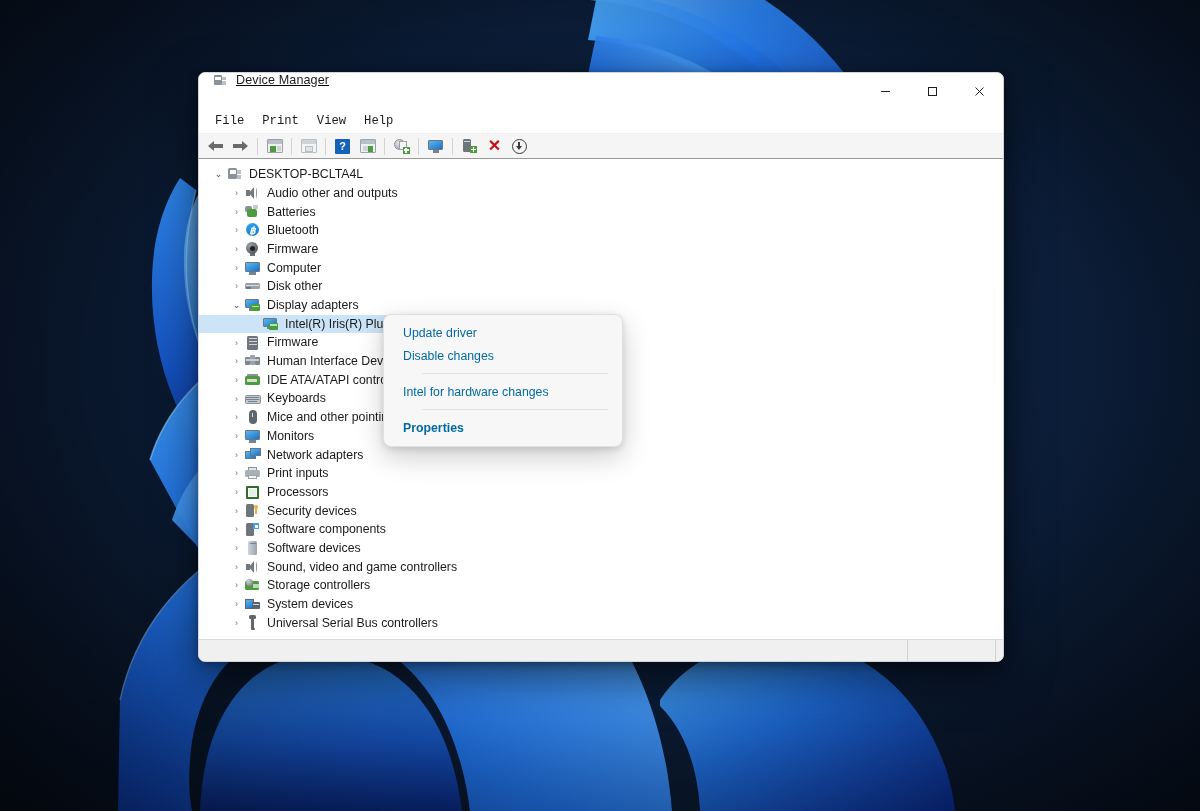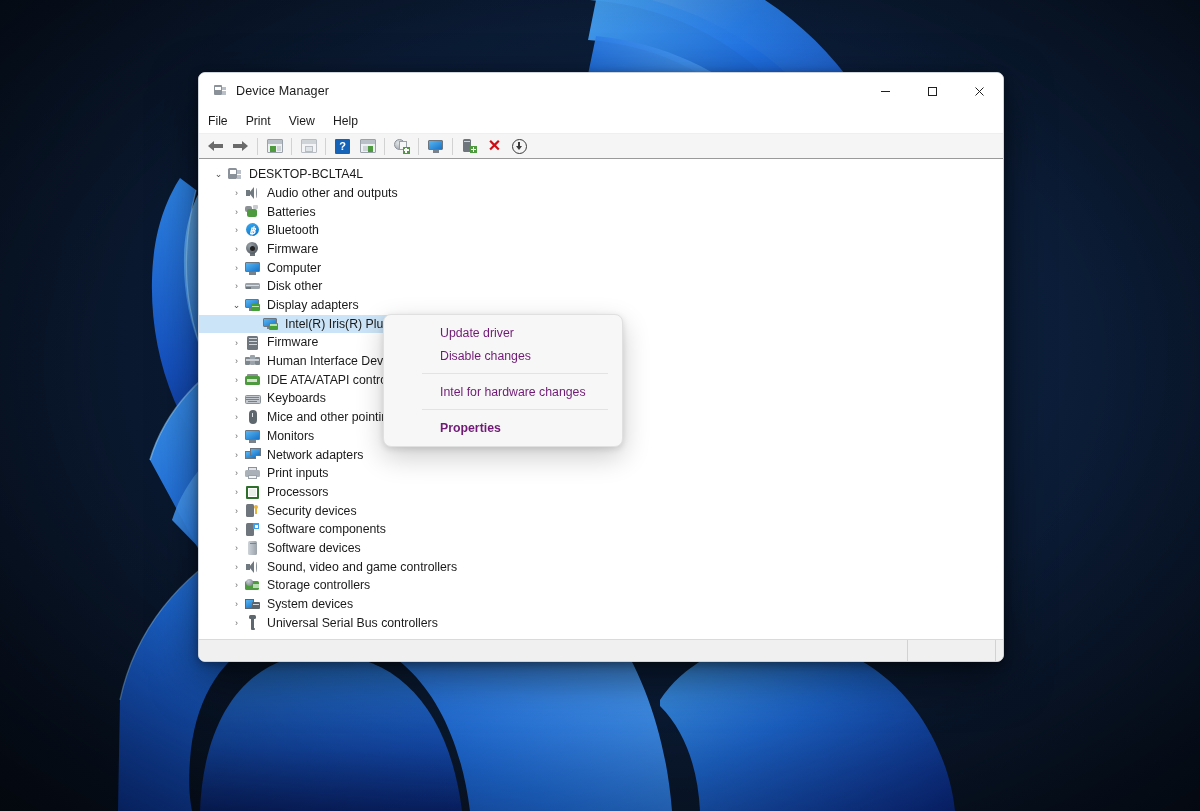--- a/index.html
+++ b/index.html
@@ -27,44 +27,47 @@
     width: 806px; height: 590px;
     background: #ffffff;
     border-radius: 7px;
     box-shadow: 0 16px 46px rgba(0,0,0,.55), 0 2px 10px rgba(0,0,0,.35);
     overflow: hidden;
     display: flex; flex-direction: column;
     border: 1px solid #cfd4da;
   }
   .titlebar {
     height: 36px; flex: 0 0 36px;
-    display: flex; align-items: center;
+    display: flex; 
     background: #ffffff;
     position: relative;
+    text-decoration: underline;
   }
   .title-icon {
     width: 16px; height: 16px; margin-left: 12px; margin-right: 9px;
     position: relative; flex: 0 0 16px;
   }
   .title-text {
     font-size: 12.6px; color: #1b1b1b; letter-spacing: .1px;
   }
   .wincontrols {
     position: absolute; right: 0; top: 0; height: 36px; display: flex;
   }
   .wc {
     width: 47px; height: 36px; display: flex; align-items: center; justify-content: center;
     font-size: 12px; color: #202020; cursor: default;
   }
 
   .menubar {
     height: 25px; flex: 0 0 25px;
     display: flex; align-items: center;
     background: #ffffff;
+    padding-left: 7px;
     border-bottom: 1px solid #efefef;
+    font-family: Liberation Mono, monospace;
   }
   .menuitem {
     font-size: 12.2px; color: #1b1b1b;
     padding: 3px 9px; border-radius: 3px; cursor: default;
   }
 
   .toolbar {
     height: 25px; flex: 0 0 25px;
     display: flex; align-items: center;
     background: #f5f5f5;
@@ -124,21 +127,21 @@
     width: 240px;
     background: #f7f7f7;
     border-radius: 8px;
     border: 1px solid #e0e0e0;
     box-shadow: 0 10px 28px rgba(0,0,0,.20), 0 2px 6px rgba(0,0,0,.12);
     padding: 6px 0 7px 0;
     z-index: 50;
   }
   .mi {
     height: 23px; display: flex; align-items: center;
-    padding-left: 56px; font-size: 12.3px; color: #701a75;
+    padding-left: 19px; font-size: 12.3px; color: #0369a1;
     cursor: default;
   }
   .mi.bold { font-weight: bold; }
   .misep {
     height: 1px; background: #e3e3e3; margin: 6px 14px 6px 38px;
   }
 
   
   .i-abs { position: absolute; }
 

